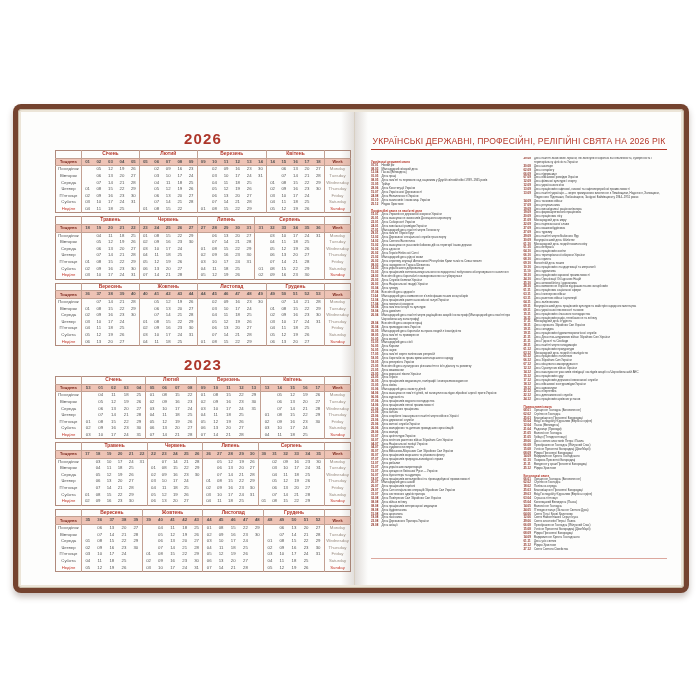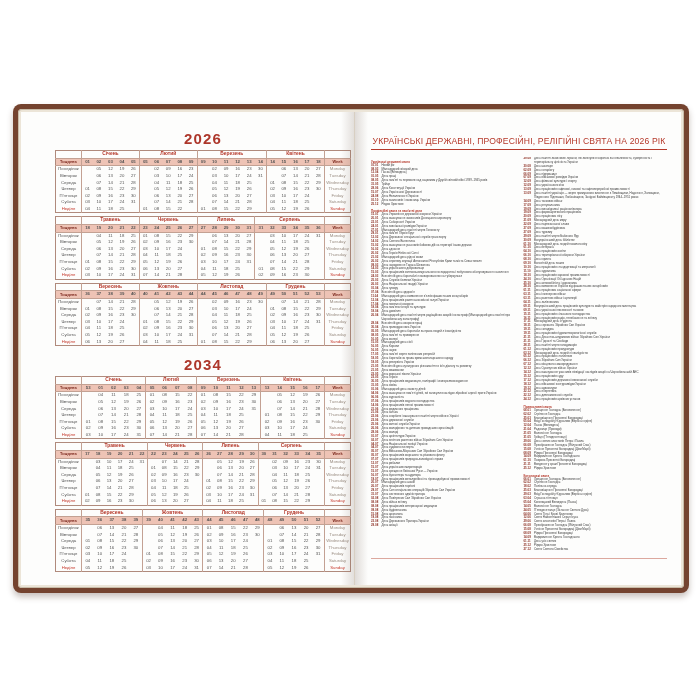--- a/index.html
+++ b/index.html
@@ -765,21 +765,21 @@
                     <td class="dy">20</td>
                     <td class="dy">27</td>
                     <td class="dy"></td>
                     <td class="lab en vb">Sunday</td>
                   </tr>
                 </tbody>
               </table>
             </div>
         </div>
         <div class="year-sec second">
-          <div class="year-title">2034</div>
+          <div class="year-title">2023</div>
           <div class="blocks">
               <table class="cal">
                 <colgroup>
                   <col style="width: 26px;">
                   <col>
                   <col>
                   <col>
                   <col>
                   <col>
                   <col>

